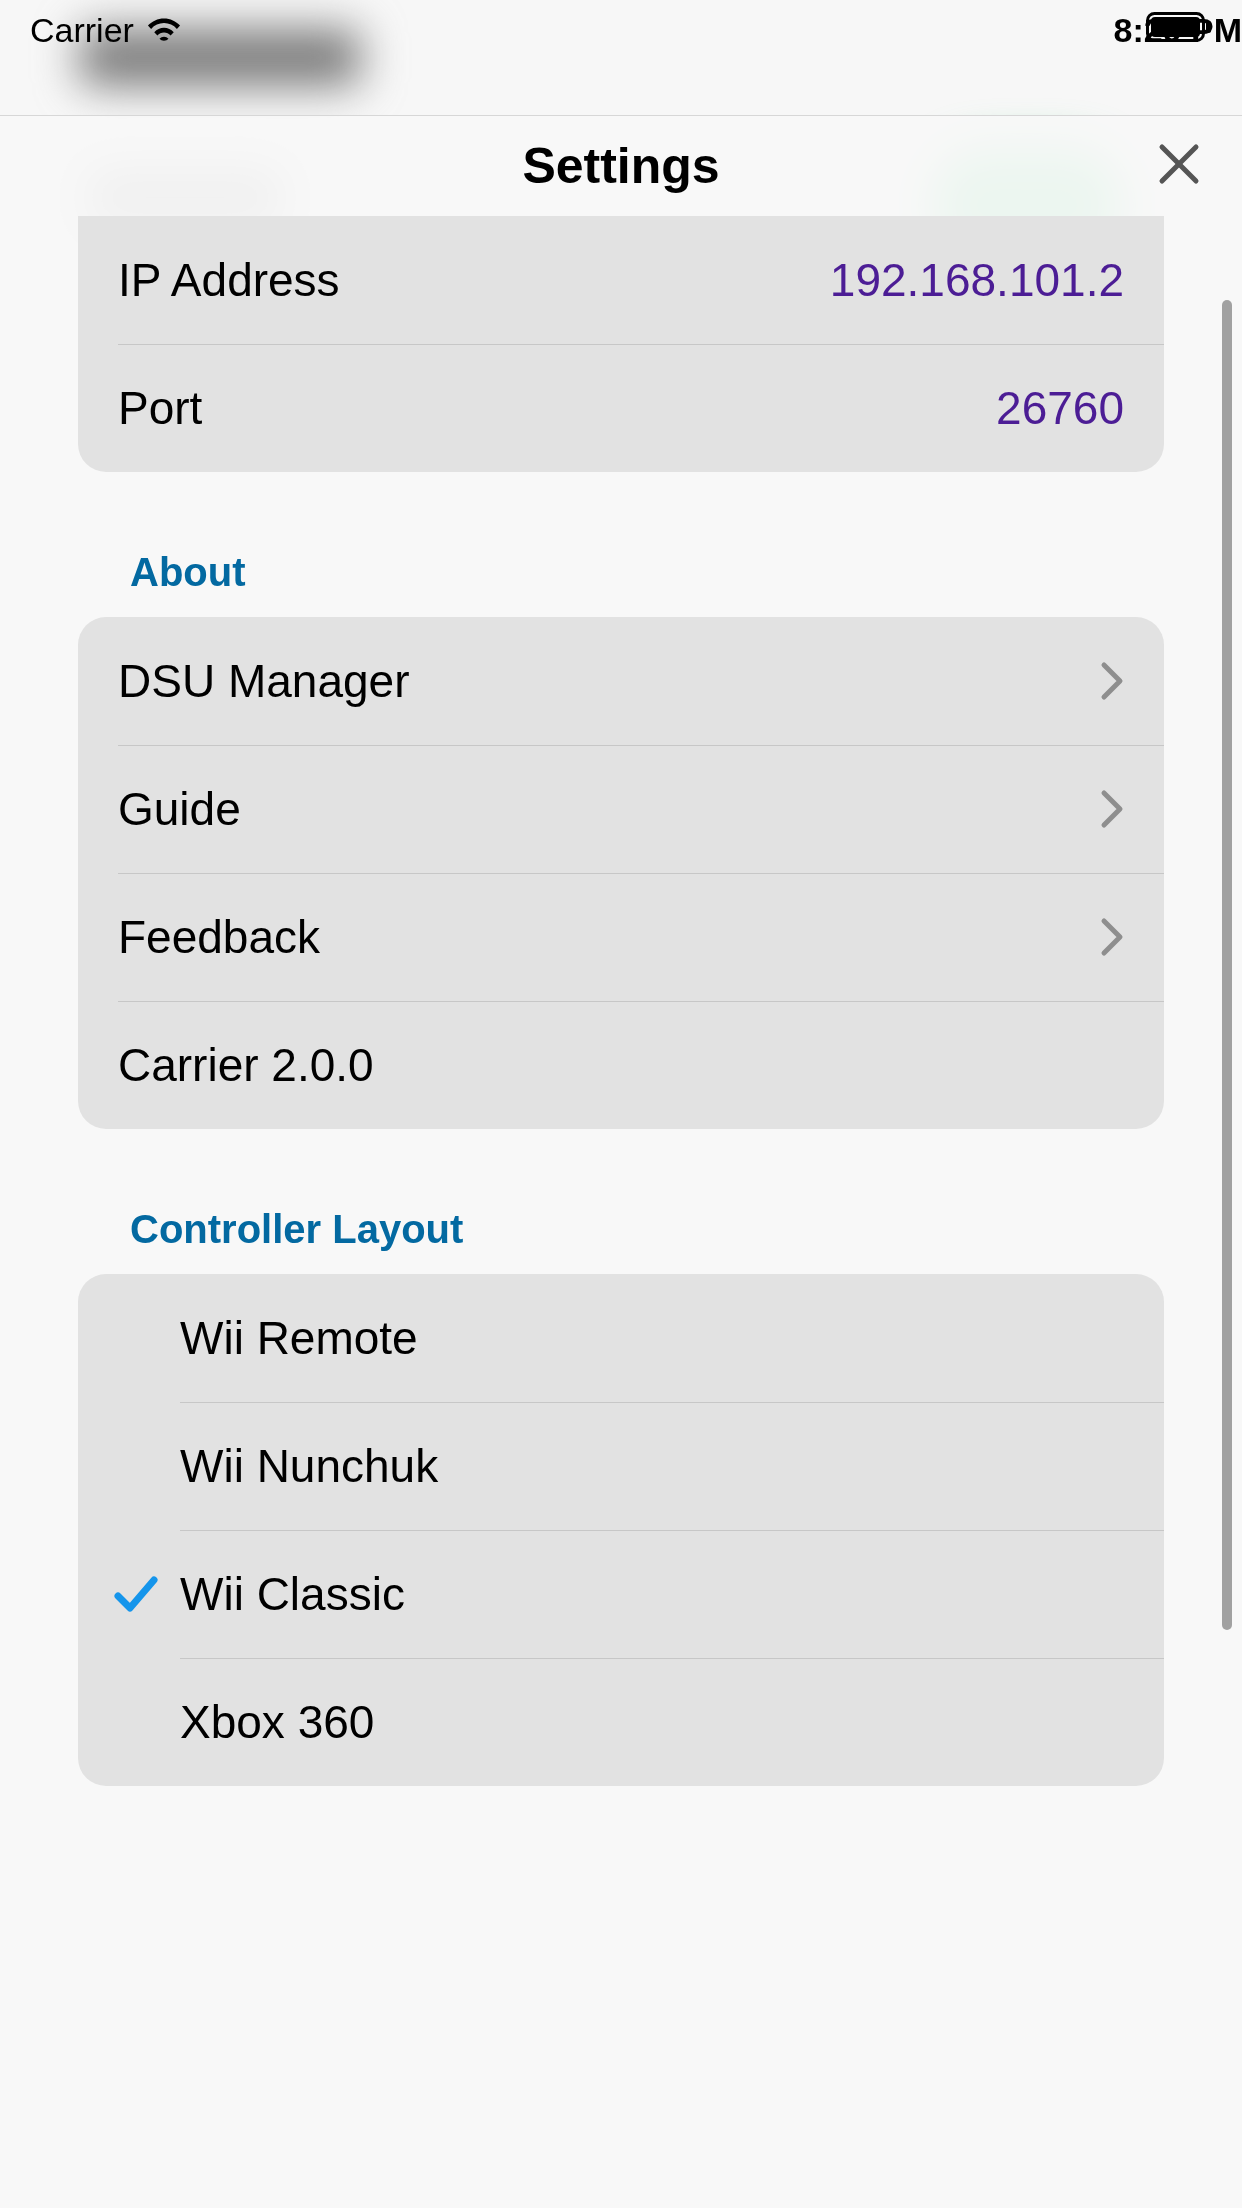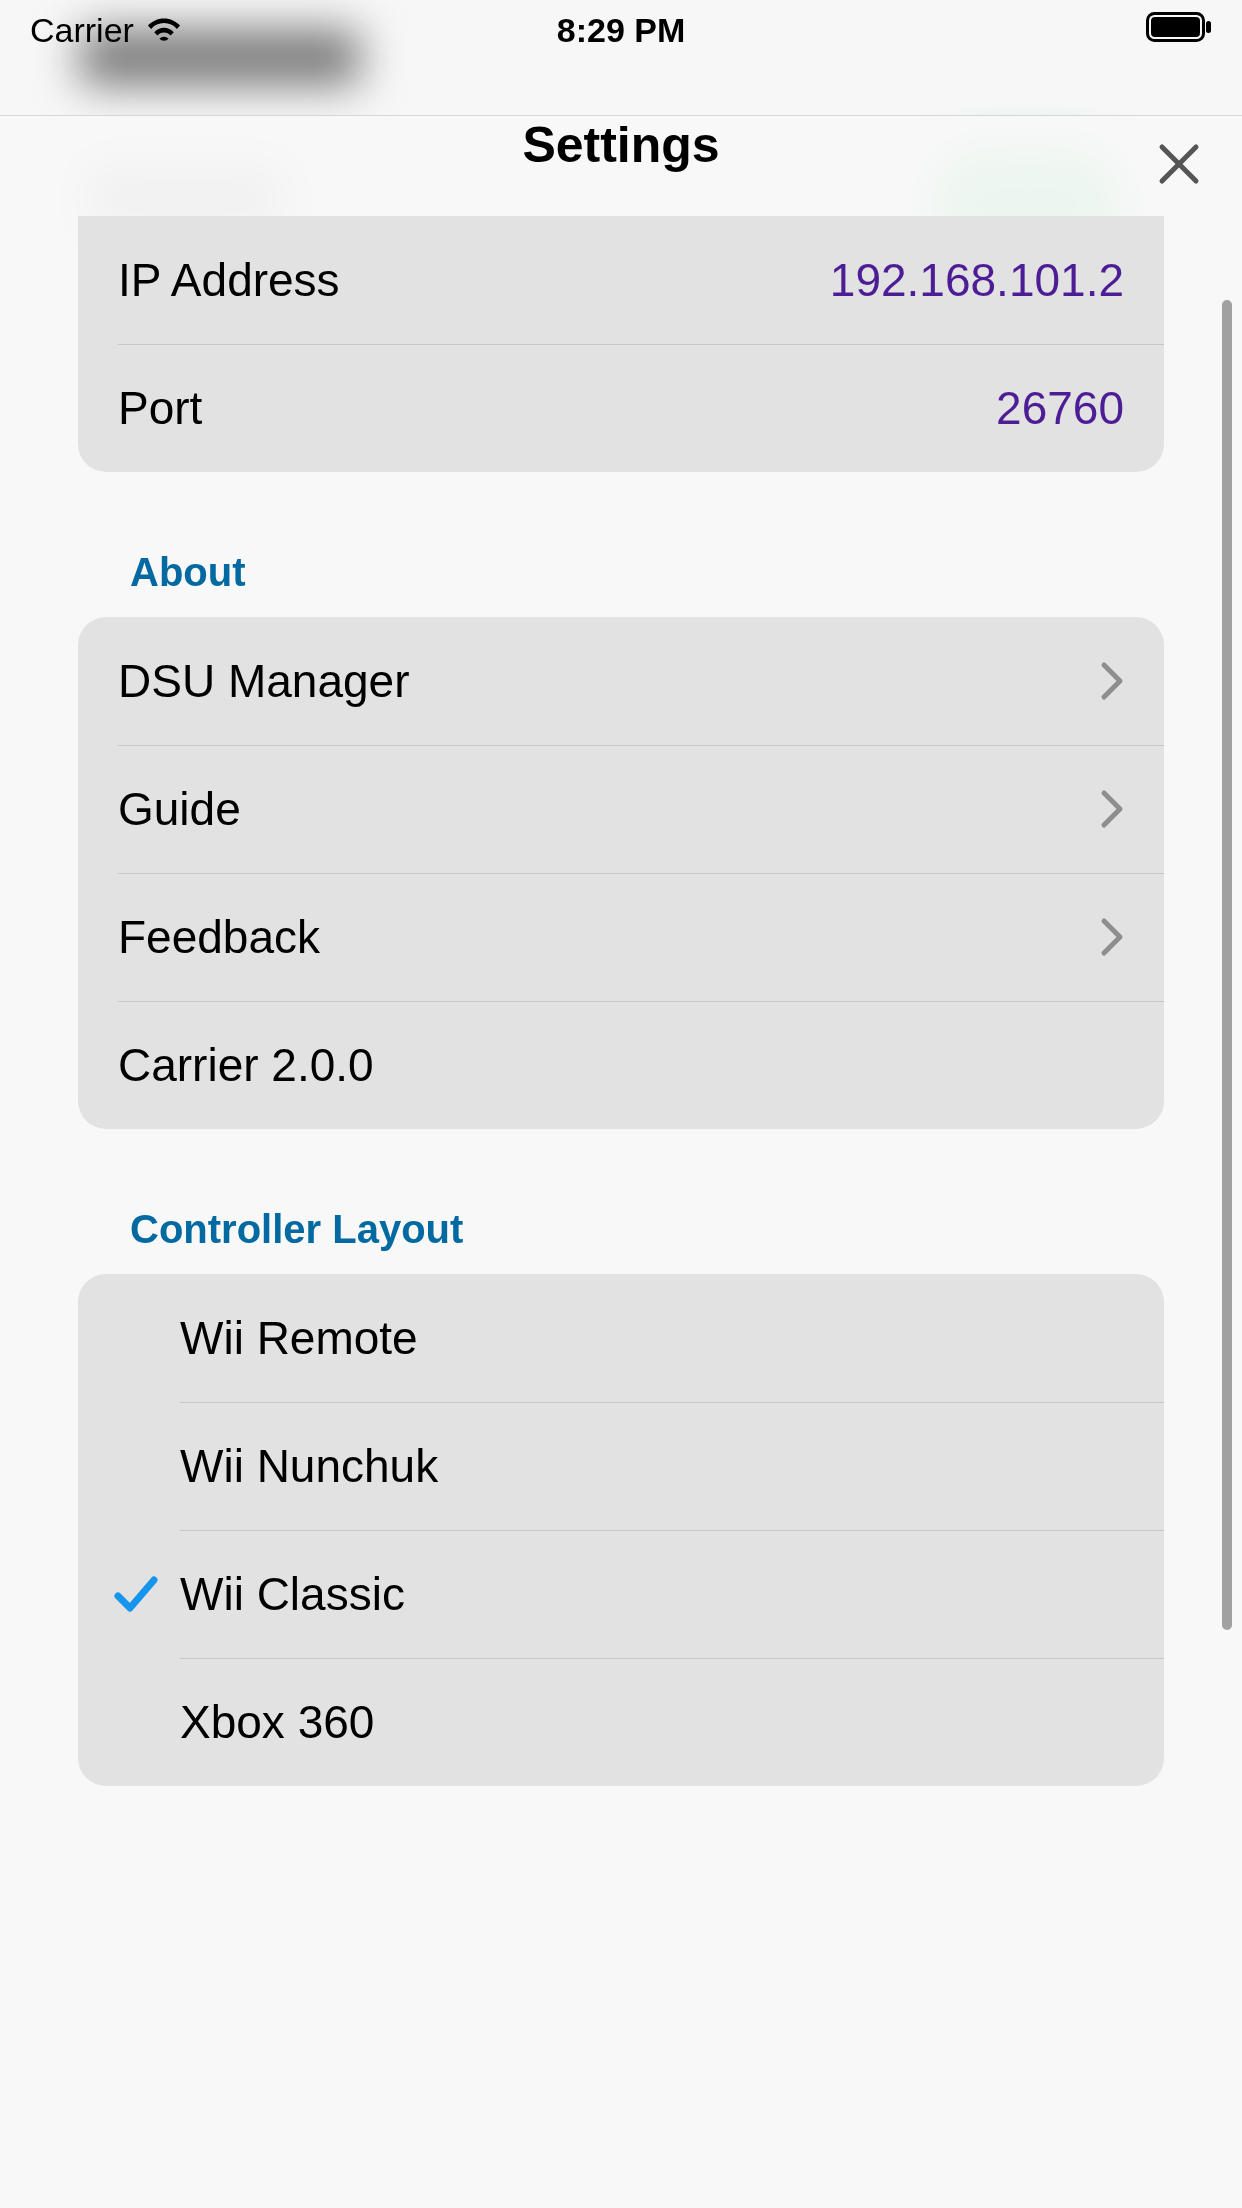--- a/index.html
+++ b/index.html
@@ -19,21 +19,21 @@
     justify-content: space-between;
     padding: 0 30px;
     font-size: 34px;
     font-weight: 400;
     color: #000;
     z-index: 10;
     gap: 35px;
   }
   .status-left { display: flex; align-items: center; gap: 12px; }
   .status-center {
-    position: absolute; left: 0; right: 0; text-align: center;
+    position: absolute; left: 0; right: 0; text-align: right;
     font-weight: 600;
   }
   .status-right { display: flex; align-items: center; }
 
   
   .blur-bg {
     position: absolute;
     top: 0; left: 0; right: 0; height: 320px;
     filter: blur(22px);
     z-index: 0;
@@ -57,21 +57,21 @@
     top: 115px;
     left: 0; right: 0; bottom: 0;
     background: rgba(248,248,248,0.94);
     border-top: 1px solid #d7d7d7;
     z-index: 5;
   }
   .sheet-header {
     position: relative;
     height: 100px;
     display: flex;
-    align-items: flex-start;
+    align-items: center;
     justify-content: center;
   }
   .sheet-title {
     font-size: 50px;
     font-weight: 700;
     color: #000;
   }
   .close-btn {
     position: absolute;
     right: 40px;

